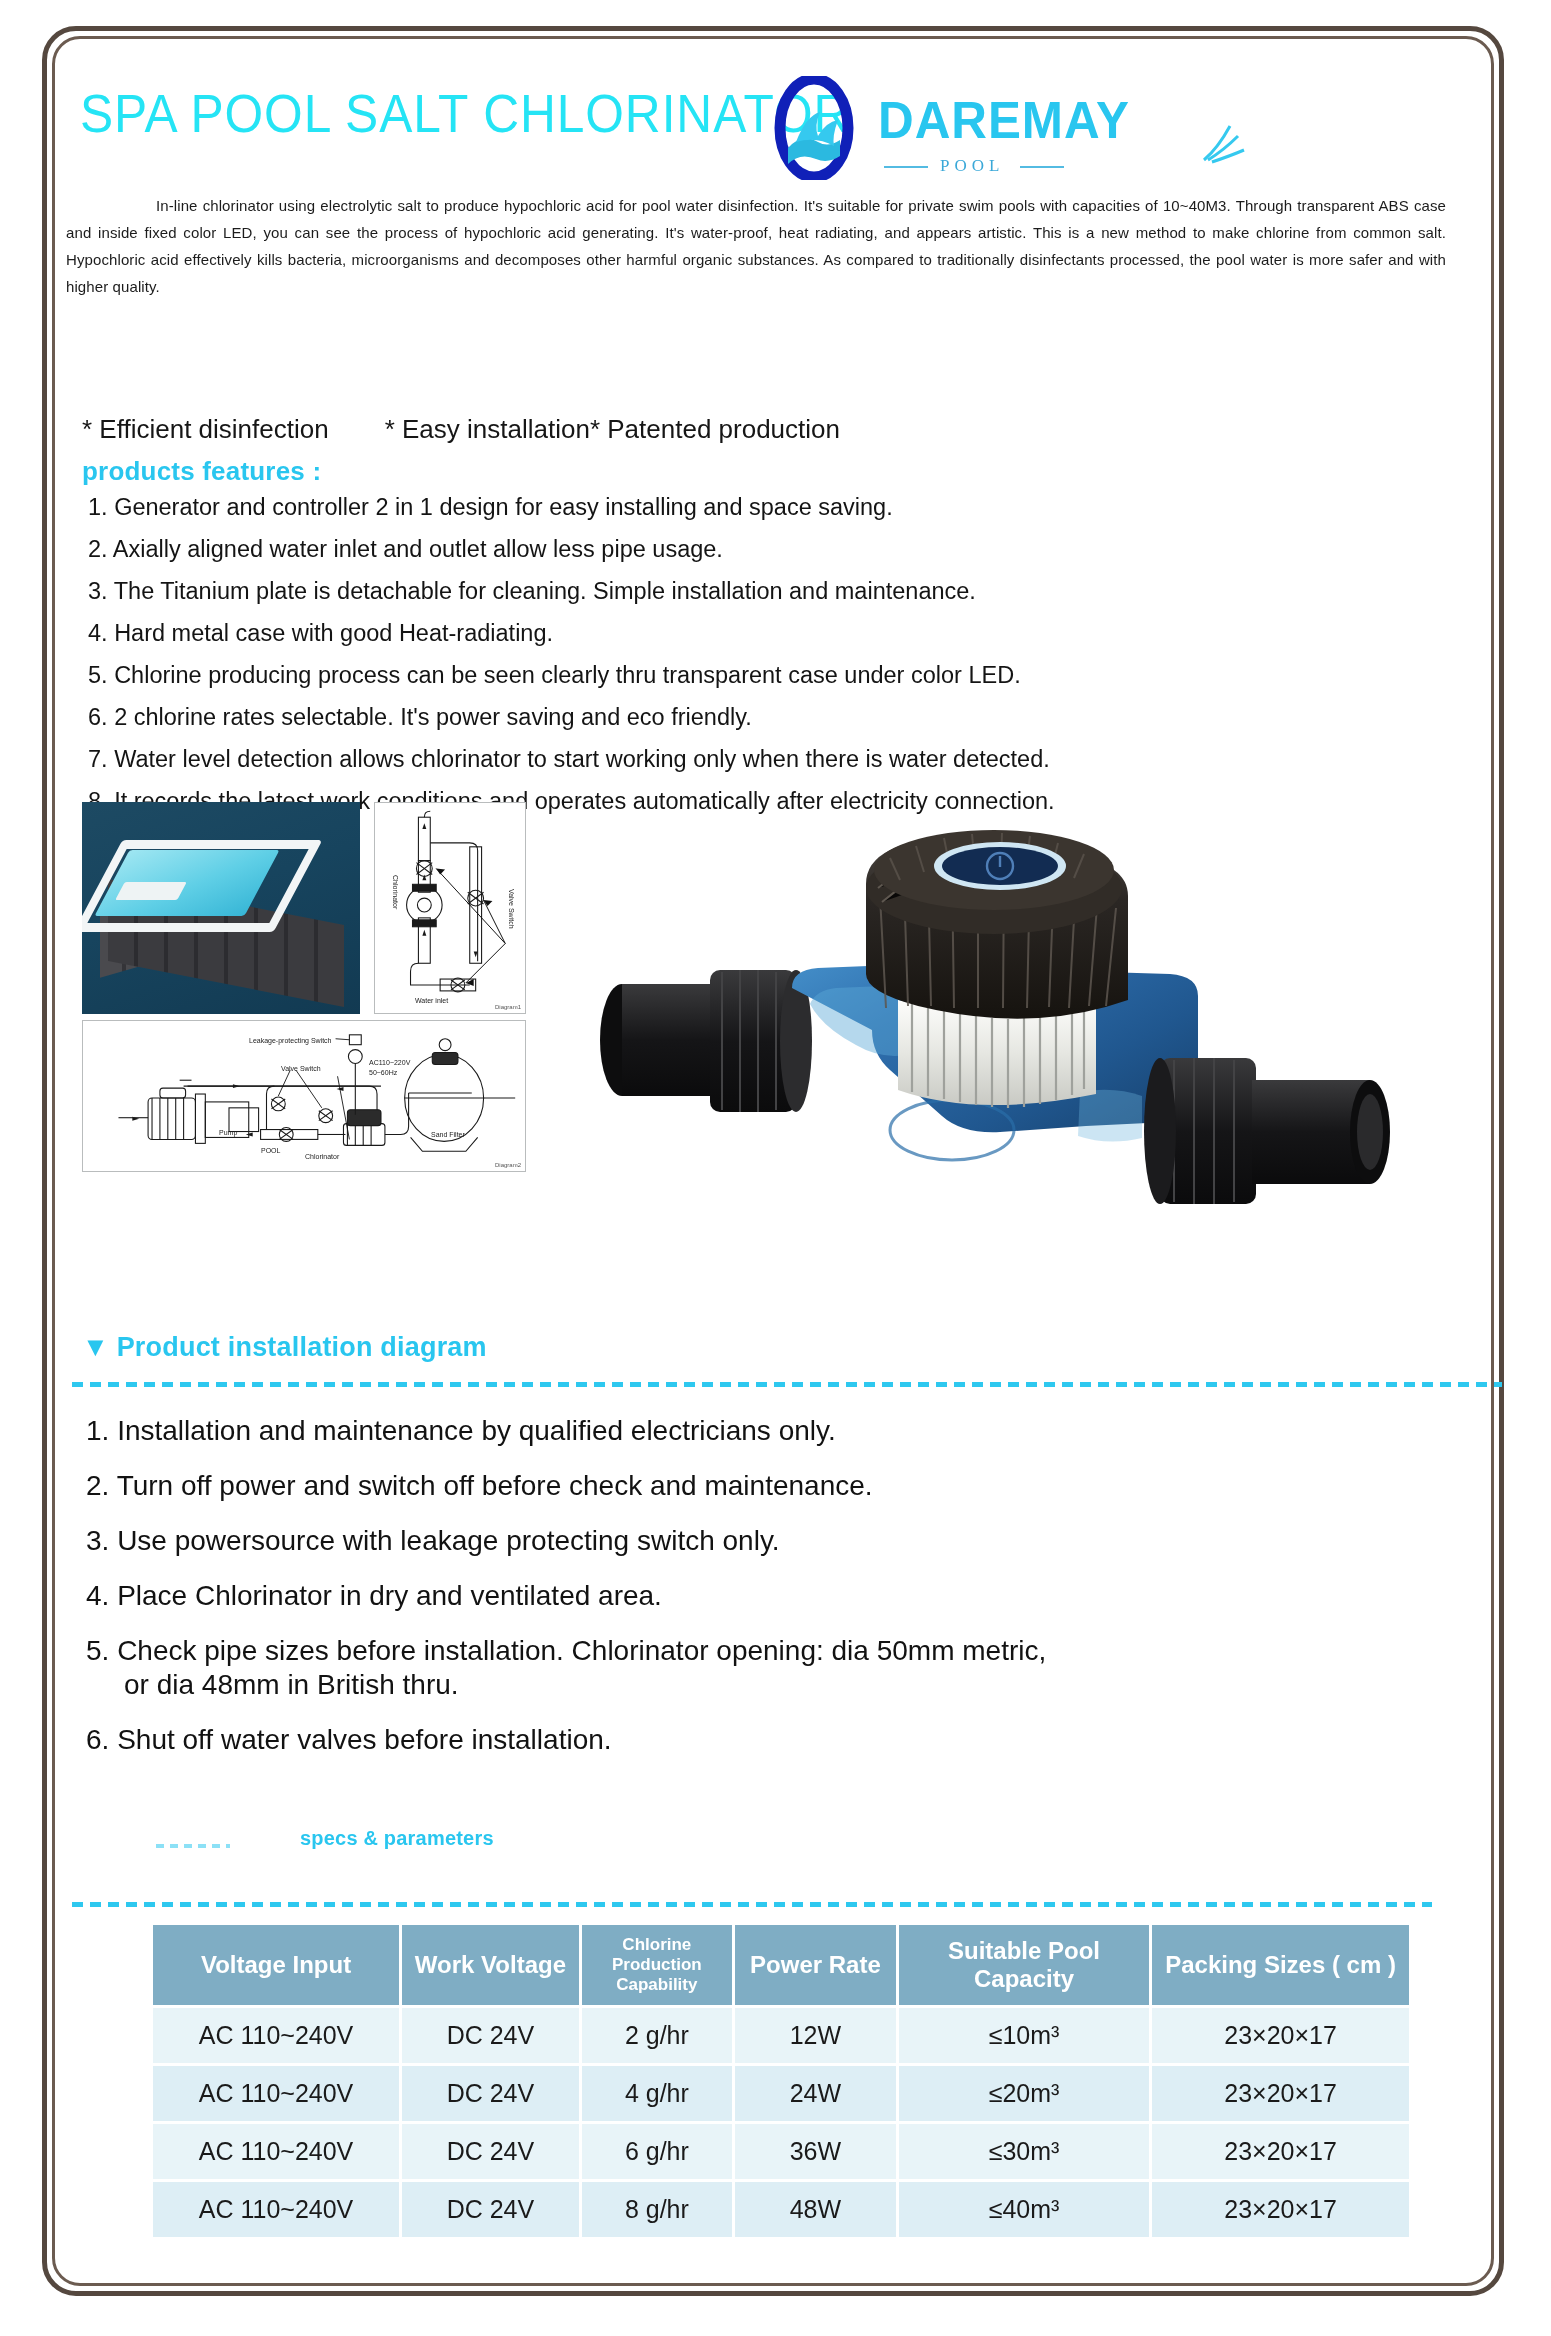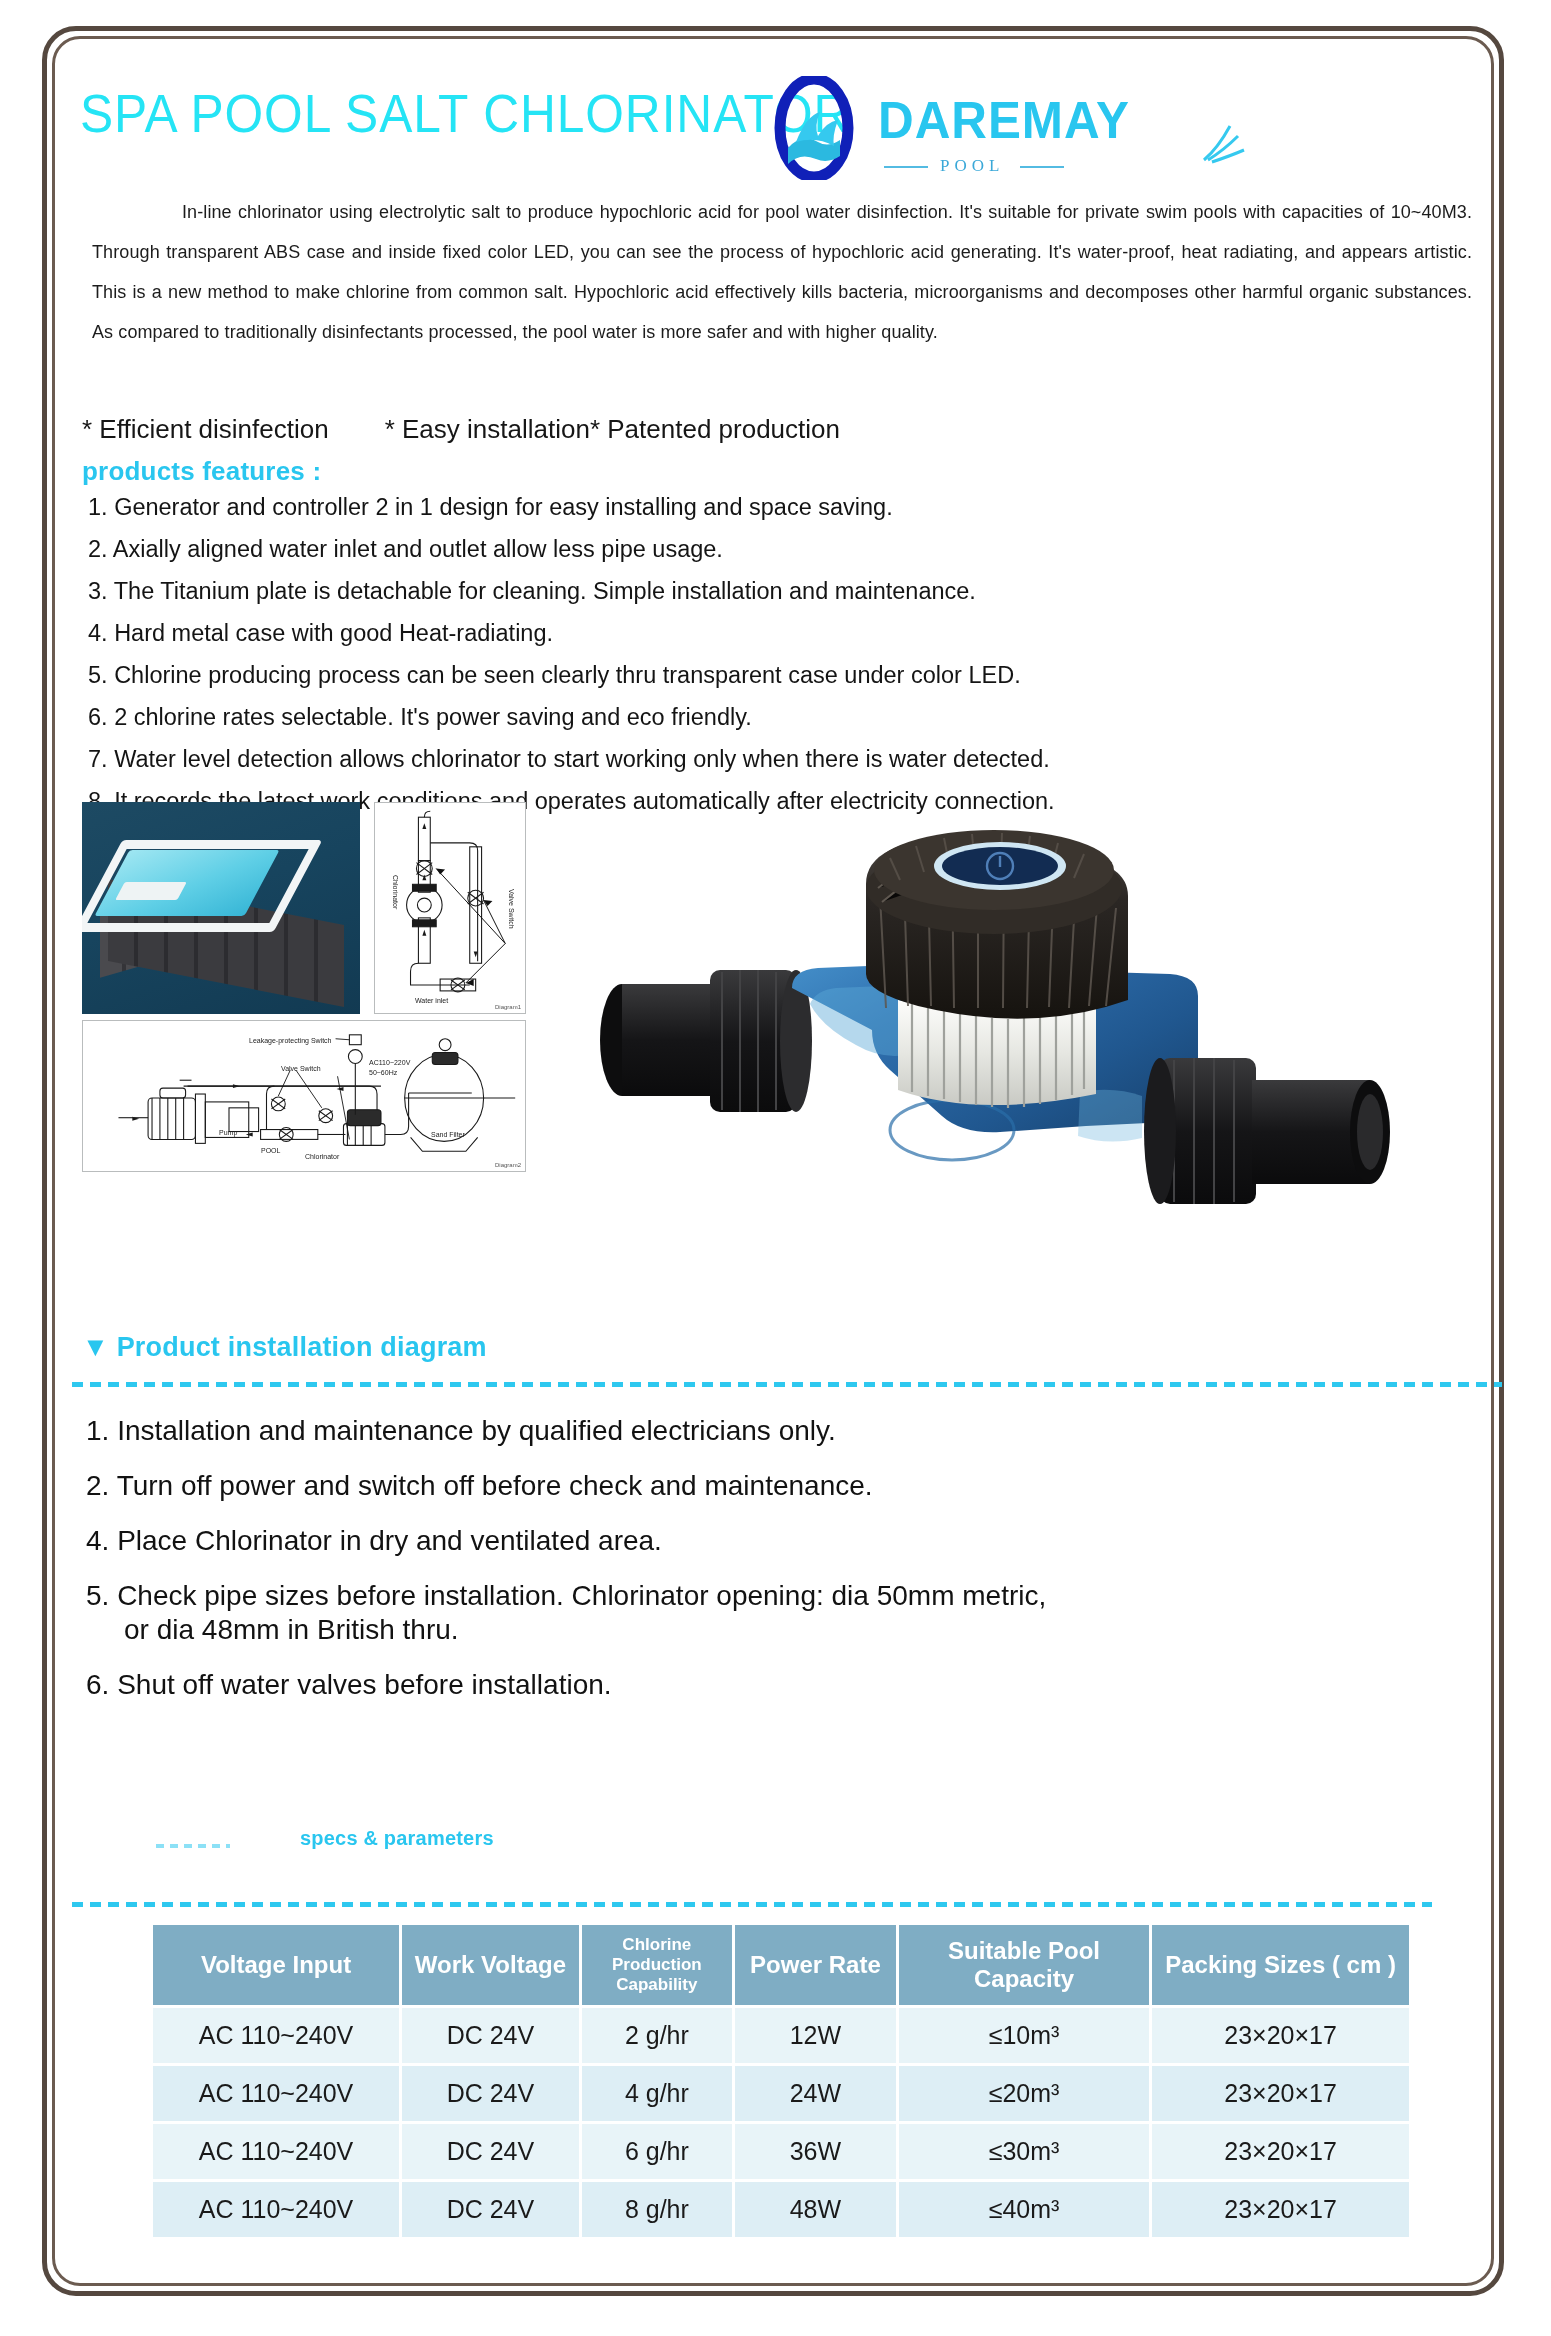--- a/index.html
+++ b/index.html
@@ -46,22 +46,22 @@
   }
   .logo-sub:before,.logo-sub:after{
     content:"";position:absolute;top:50%;width:44px;height:2px;background:#53bbe2;
   }
   .logo-sub:before{left:-56px;}
   .logo-sub:after{right:-60px;}
   .logo-splash{position:absolute;left:440px;top:44px;width:46px;height:52px;}
 
   
   .intro{
-    position:absolute;left:32px;top:148px;width:1380px;
-    font-size:18px;line-height:40px;color:#1c1c1c;text-align:justify;
+    position:absolute;left:6px;top:148px;width:1380px;
+    font-size:15px;line-height:27px;color:#1c1c1c;text-align:justify;
     letter-spacing:.1px;
   }
   .intro .indent{display:inline-block;width:90px;}
 
   .stars{
     position:absolute;left:22px;top:370px;width:1380px;
     font-size:26px;color:#161616;
   }
   .stars span{display:inline-block;}
   .star2{margin-left:56px;}
@@ -434,20 +434,21 @@
 
     <div class="inst-head">
       <span>▼</span>
       <span>Product installation diagram</span>
     </div>
     <div class="dash-line dash-1"></div>
 
     <ul class="inst-list">
       <li><span>1. Installation and maintenance by qualified electricians only.</span></li>
       <li><span>2. Turn off power and switch off before check and maintenance.</span></li>
+      <li><span>3. Use powersource with leakage protecting switch only.</span></li>
       <li><span>4. Place Chlorinator in dry and ventilated area.</span></li>
       <li><span>5. Check pipe sizes before installation. Chlorinator opening: dia 50mm metric,</span><span class="cont">or dia 48mm in British thru.</span></li>
       <li><span>6. Shut off water valves before installation.</span></li>
     </ul>
 
     <div class="specs-dots"></div>
     <div class="specs-head">specs &amp; parameters</div>
     <div class="dash-line dash-2"></div>
 
     <table class="specs">

